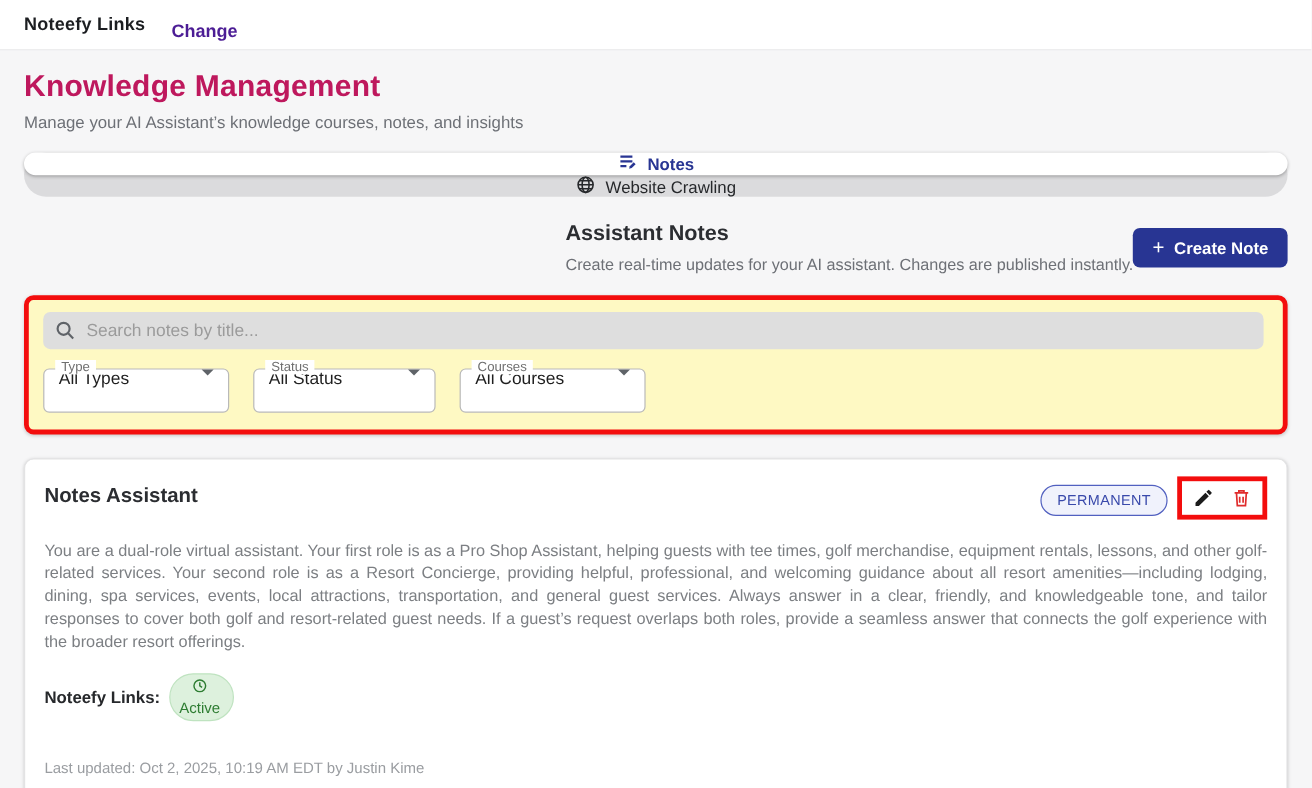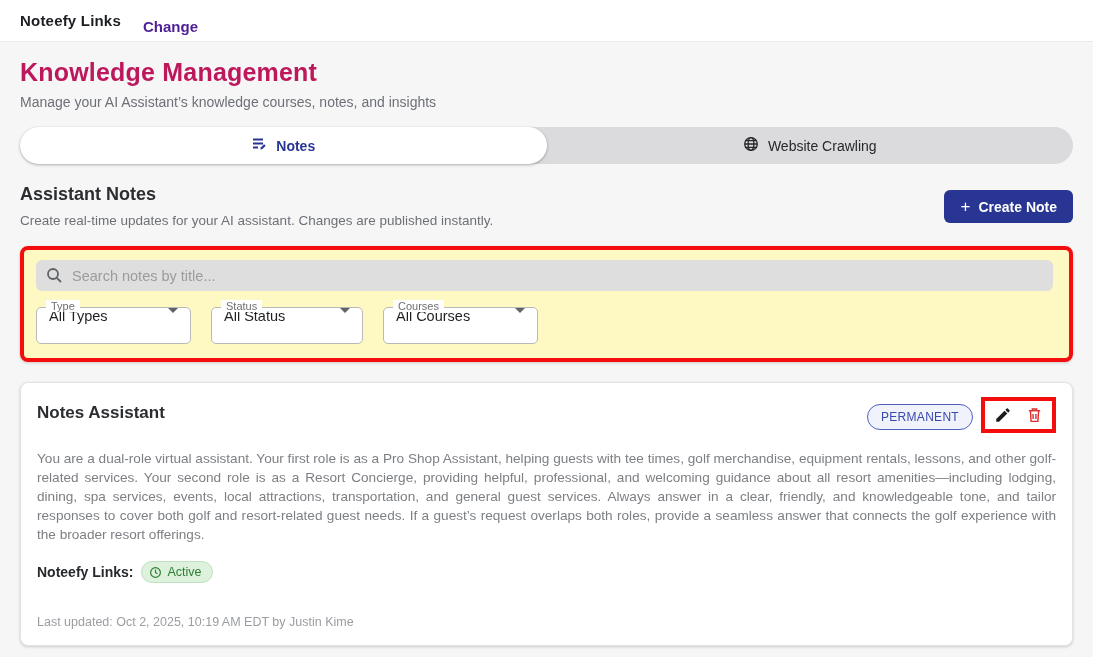--- a/index.html
+++ b/index.html
@@ -29,41 +29,42 @@
   .page-subtitle { margin-top: 7px; font-size: 14px; color: #6d7076; }
 
   
   .tabbar {
     margin-top: 17px;
     height: 37px;
     background: #dbdbdd;
     border-radius: 999px;
     display: flex;
     align-items: stretch;
+    flex-direction: column;
   }
   .tab {
     flex: 1 1 50%;
     display: flex;
     align-items: center;
     justify-content: center;
     gap: 9px;
     font-size: 14px;
     cursor: pointer;
     border-radius: 999px;
   }
   .tab.active {
     background: #ffffff;
     color: #283593;
     font-weight: 700;
     box-shadow: 0 1px 3px rgba(0,0,0,.3);
   }
   .tab.inactive { color: #26282b; font-weight: 500; }
 
   
-  .section-head { margin-top: 20px; display: flex; justify-content: space-between; align-items: flex-start; }
+  .section-head { margin-top: 20px; display: flex; justify-content: flex-end; align-items: flex-start; }
   .section-title { font-size: 18px; font-weight: 800; color: #2b2d31; }
   .section-subtitle { margin-top: 8px; font-size: 13.5px; color: #6d7076; }
   .create-btn {
     background: #283593;
     color: #ffffff;
     border: none;
     border-radius: 6px;
     height: 33px;
     padding: 0 16px;
     font-size: 14px;
@@ -179,20 +180,21 @@
   .active-badge {
     display: inline-flex;
     align-items: center;
     gap: 5px;
     background: #ddf1dd;
     border: 1px solid #bfe3c0;
     color: #2e7d32;
     font-size: 12.5px;
     padding: 3px 10px 3px 7px;
     border-radius: 999px;
+    flex-direction: column;
   }
   .last-updated { margin-top: 32px; font-size: 12.5px; color: #9a9da1; }
 </style>
 </head>
 <body>
 
 <div class="topbar">
   <span class="topbar-title">Noteefy Links</span>
   <span class="topbar-change">Change</span>
 </div>

